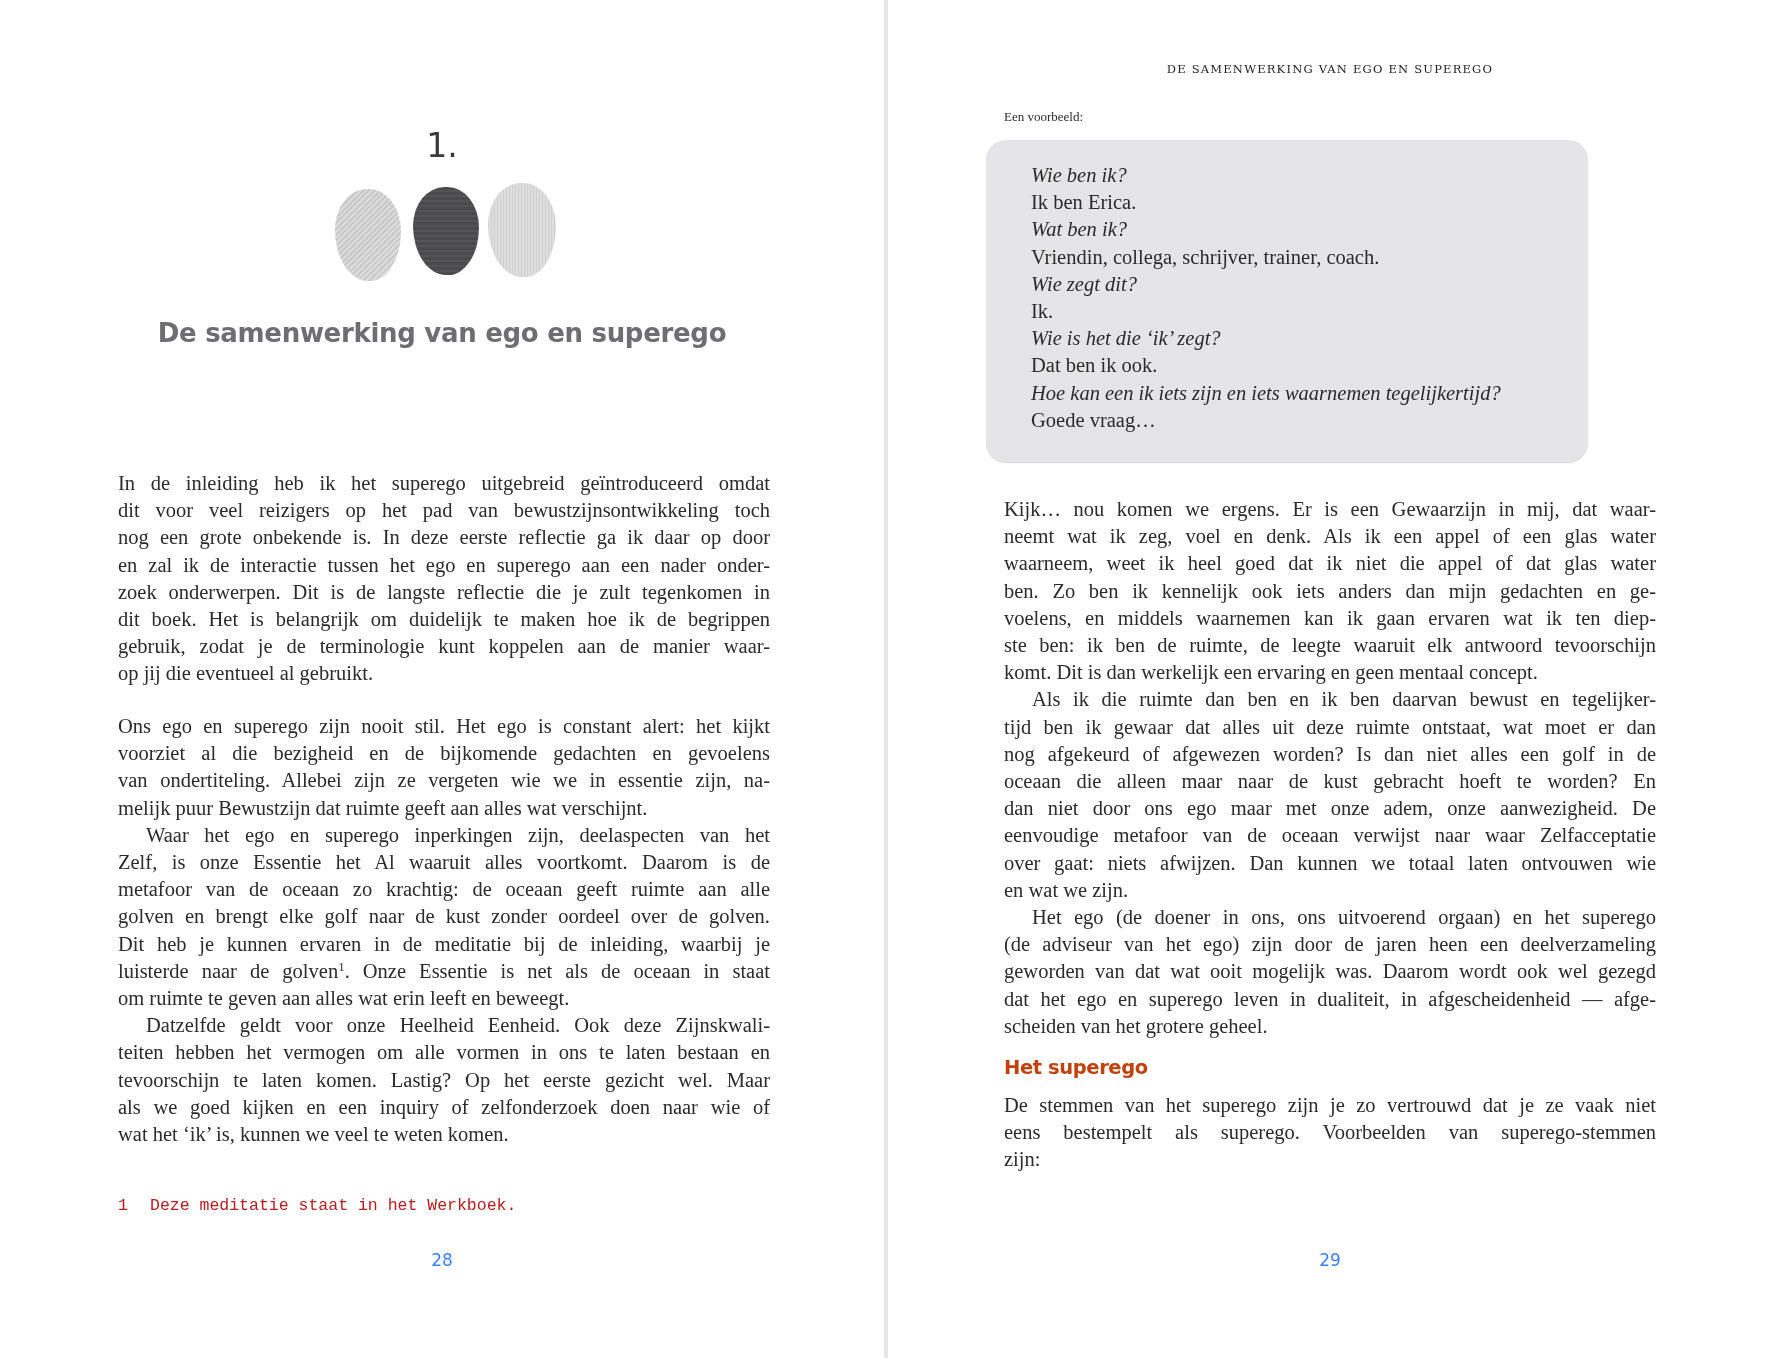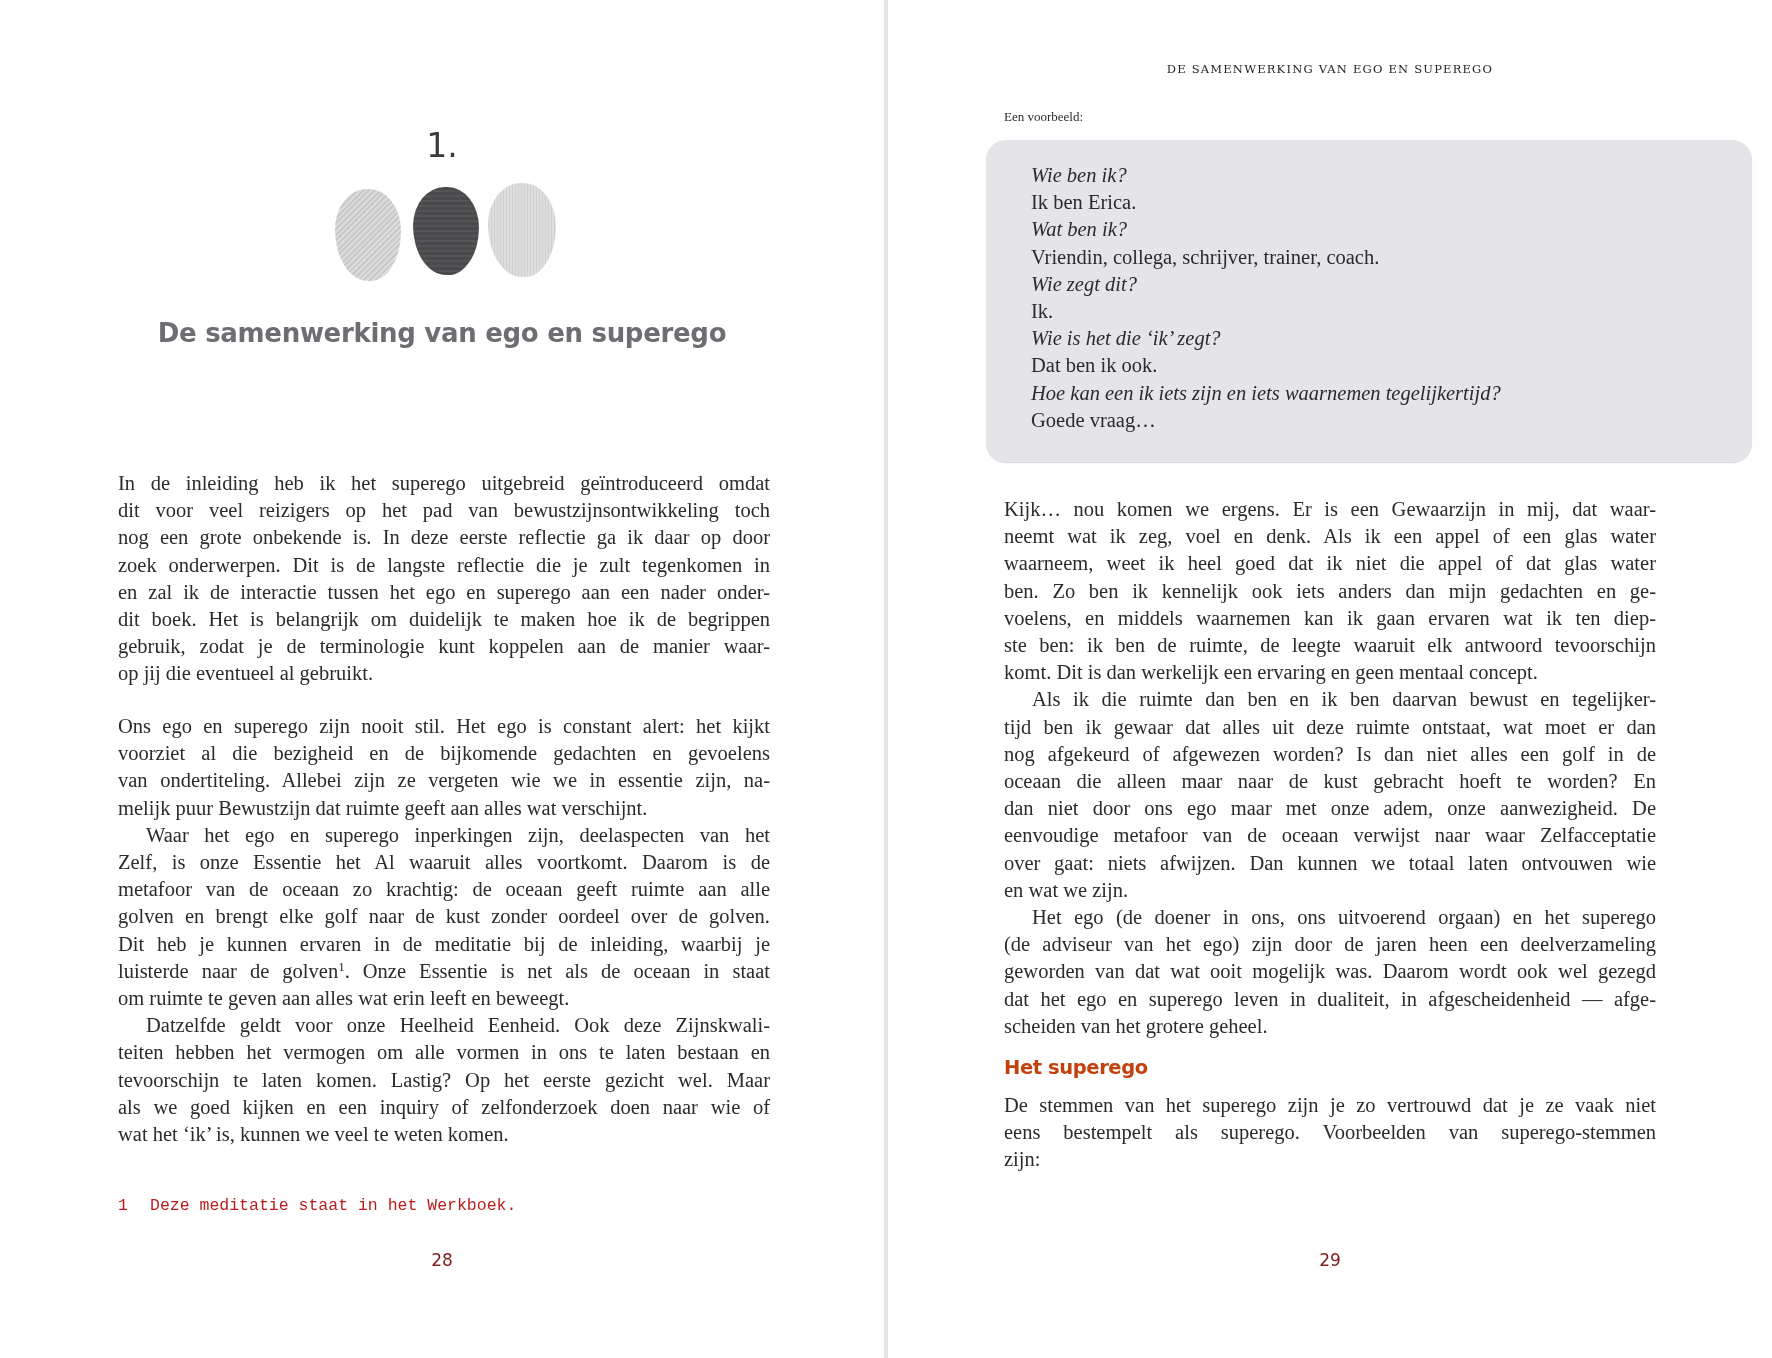--- a/index.html
+++ b/index.html
@@ -16,24 +16,24 @@
   .stones { position:absolute; left:335px; top:183px; width:222px; height:96px; }
   .stone { position:absolute; border-radius:48% 48% 46% 50% / 44% 46% 54% 56%; }
   .stone.s1 { left:0; top:6px; width:66px; height:92px;
      background: repeating-linear-gradient(135deg,#c9c9c9 0 2px,#dcdcdc 2px 4px); }
   .stone.s2 { left:78px; top:4px; width:66px; height:88px; background: repeating-linear-gradient(0deg,#4a4a4c 0 3px,#545456 3px 5px); }
   .stone.s3 { left:153px; top:0; width:68px; height:94px; background: repeating-linear-gradient(90deg,#cfcfcf 0 1px,#dedede 1px 3px); }
   .chapter-title { position:absolute; left:0; width:884px; top:318px; text-align:center; font-family:"DejaVu Sans","Liberation Sans",sans-serif; font-weight:bold; font-size:26px; color:#6e6e72; letter-spacing:-0.3px; }
   .block { position:absolute;margin-top:8px; }
   .footnote { position:absolute; left:118px; top:1196px; font-family:Liberation Mono, monospace; font-size:16.5px; color:#b91c1c; }
   .footnote .fn-num { display:inline-block; width:32px; }
-  .page-num { position:absolute; top:1250px; width:884px; left:0; text-align:center; font-family:"DejaVu Sans","Liberation Sans",sans-serif; font-size:17px; color:#7f1d1d; }
+  .page-num { position:absolute; top:1250px; width:884px; left:0; text-align:center; font-family:"DejaVu Sans","Liberation Sans",sans-serif; font-size:17px; color:#3b82f6; }
   .running-head { position:absolute; left:0; width:884px; top:62px; text-align:center; font-family:"DejaVu Serif","Liberation Serif",serif; font-size:11.5px; letter-spacing:1.2px; color:#222; }
   .intro-label { position:absolute; left:116px; top:109px; font-family:"Liberation Serif","DejaVu Serif",serif; font-size:13px; }
-  .box { position:absolute; left:98px; top:140px; width:766px; height:322px; background:#e5e4e9; border-radius:20px; box-shadow:0 1px 1px #d8d8dc; }
+  .box { position:absolute; left:98px; top:140px; width:602px; height:322px; background:#e5e4e9; border-radius:20px; box-shadow:0 1px 1px #d8d8dc; }
   .box-lines { position:absolute; left:45px; top:22px; font-family:"Liberation Serif","DejaVu Serif",serif; font-size:20.5px; line-height:27.2px; }
   .box-lines .q { font-style:italic; }
   .subheading { position:absolute; left:116px; top:1056px; font-family:"DejaVu Sans","Liberation Sans",sans-serif; font-weight:bold; font-size:19.5px; color:#c2410c; letter-spacing:-0.4px; }
   sup { font-size:13px; line-height:0; vertical-align:7px; }
 </style>
 </head>
 <body>
 
 <div class="page left">
   <div class="chapter-num">1.</div>
@@ -43,22 +43,22 @@
     <div class="stone s2"></div>
     <div class="stone s3"></div>
   </div>
 
   <div class="chapter-title">De samenwerking van ego en superego</div>
 
   <div class="block body-text" style="left:118px; top:462px; width:652px;">
     <span class="line">In de inleiding heb ik het superego uitgebreid geïntroduceerd omdat</span>
     <span class="line">dit voor veel reizigers op het pad van bewustzijnsontwikkeling toch</span>
     <span class="line">nog een grote onbekende is. In deze eerste reflectie ga ik daar op door</span>
+    <span class="line">en zal ik de interactie tussen het ego en superego aan een nader onder-</span>
     <span class="line">zoek onderwerpen. Dit is de langste reflectie die je zult tegenkomen in</span>
-    <span class="line">en zal ik de interactie tussen het ego en superego aan een nader onder-</span>
     <span class="line">dit boek. Het is belangrijk om duidelijk te maken hoe ik de begrippen</span>
     <span class="line">gebruik, zodat je de terminologie kunt koppelen aan de manier waar-</span>
     <span class="line last">op jij die eventueel al gebruikt.</span>
   </div>
 
   <div class="block body-text" style="left:118px; top:705px; width:652px;">
     <span class="line">Ons ego en superego zijn nooit stil. Het ego is constant alert: het kijkt</span>
     <span class="line">voorziet al die bezigheid en de bijkomende gedachten en gevoelens</span>
     <span class="line">van ondertiteling. Allebei zijn ze vergeten wie we in essentie zijn, na-</span>
     <span class="line last">melijk puur Bewustzijn dat ruimte geeft aan alles wat verschijnt.</span>

